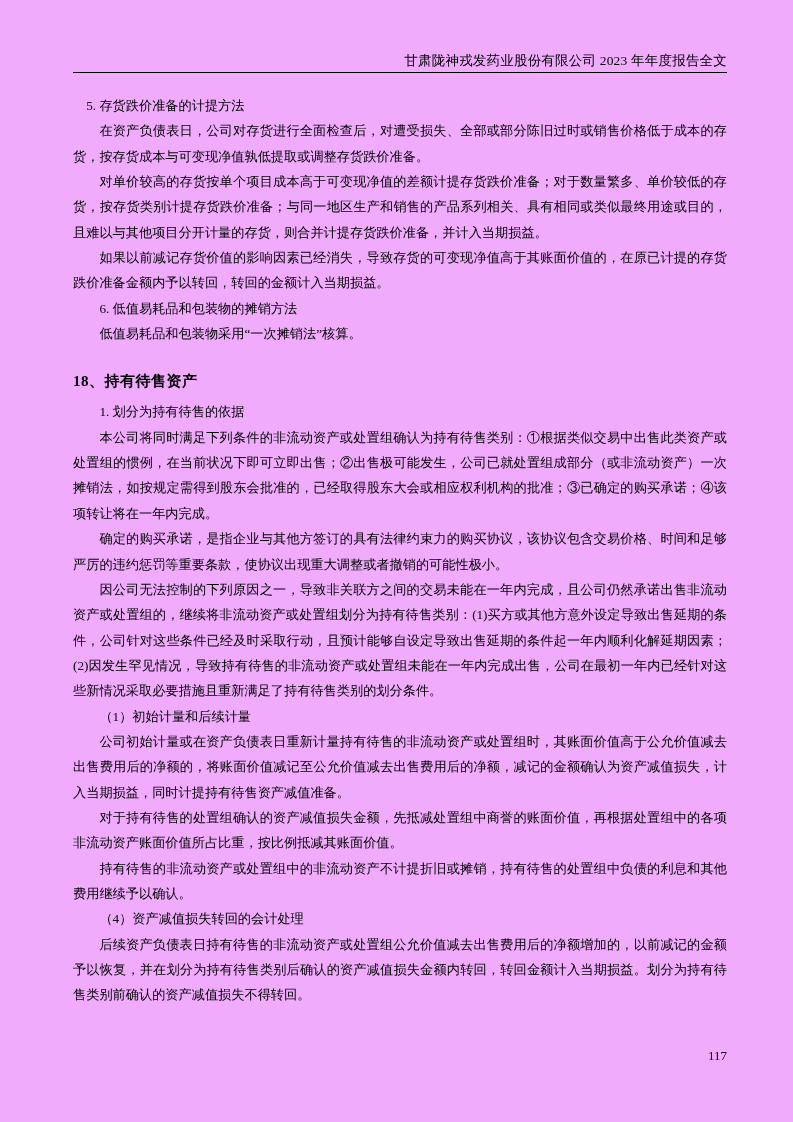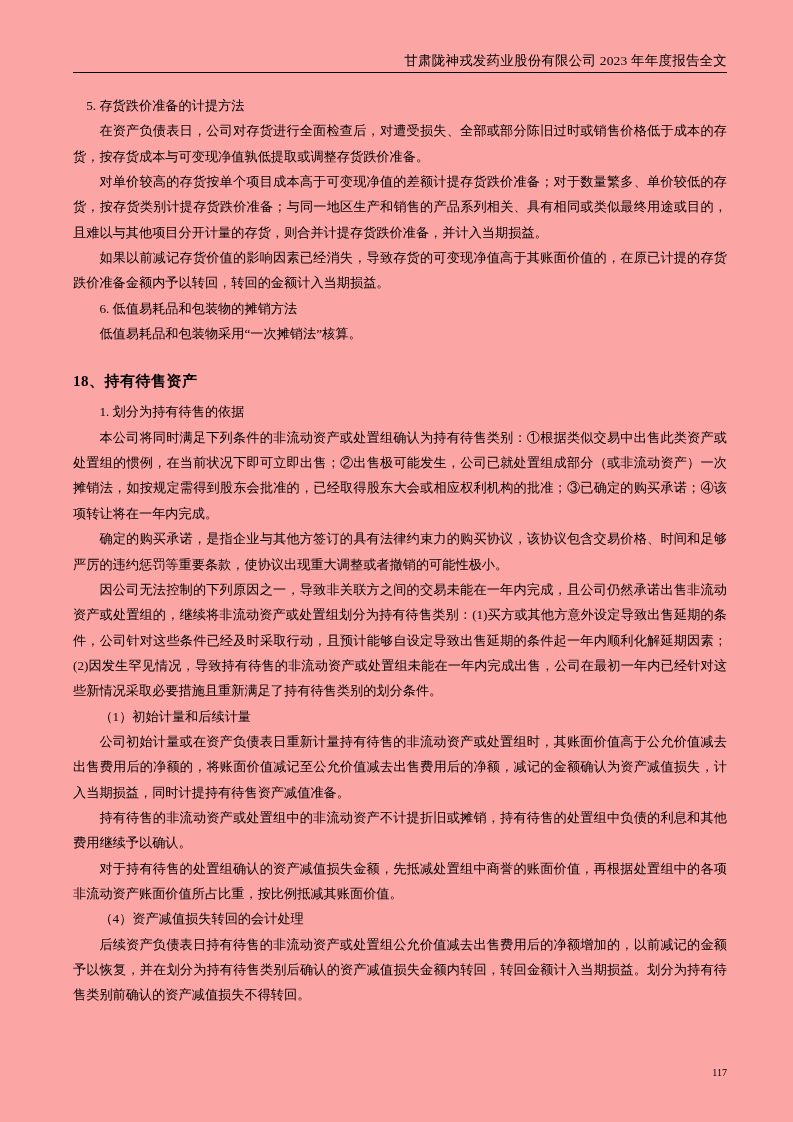--- a/index.html
+++ b/index.html
@@ -6,21 +6,21 @@
     margin: 0;
     padding: 0;
     background: #d9d9d9;
   }
   body {
     font-family: "Liberation Serif", "DejaVu Serif", serif;
   }
   .page {
     width: 793px;
     height: 1122px;
-    background: #fca5a5;
+    background: #f0abfc;
     margin: 0 auto;
     position: relative;
     box-sizing: border-box;
     overflow: hidden;
   }
   .content {
     position: absolute;
     left: 73px;
     right: 66px;
     top: 52px;
@@ -56,22 +56,22 @@
   h2.section {
     font-size: 15px;
     font-weight: bold;
     margin: 22px 0 4px 0;
     line-height: 1.8;
     letter-spacing: 0.5px;
   }
   .page-number {
     position: absolute;
     right: 66px;
-    bottom: 44px;
-    font-size: 10px;
+    bottom: 58px;
+    font-size: 13px;
     color: #000;
   }
 </style>
 </head>
 <body>
 
 <div class="page">
 
   <div class="content">
 
@@ -87,22 +87,22 @@
         <p class="ind">如果以前减记存货价值的影响因素已经消失，导致存货的可变现净值高于其账面价值的，在原已计提的存货跌价准备金额内予以转回，转回的金额计入当期损益。</p>
         <p class="ind">6. 低值易耗品和包装物的摊销方法</p>
         <p class="ind">低值易耗品和包装物采用“一次摊销法”核算。</p>
         <h2 class="section">18、持有待售资产</h2>
         <p class="ind">1. 划分为持有待售的依据</p>
         <p class="ind">本公司将同时满足下列条件的非流动资产或处置组确认为持有待售类别：①根据类似交易中出售此类资产或处置组的惯例，在当前状况下即可立即出售；②出售极可能发生，公司已就处置组成部分（或非流动资产）一次摊销法，如按规定需得到股东会批准的，已经取得股东大会或相应权利机构的批准；③已确定的购买承诺；④该项转让将在一年内完成。</p>
         <p class="ind">确定的购买承诺，是指企业与其他方签订的具有法律约束力的购买协议，该协议包含交易价格、时间和足够严厉的违约惩罚等重要条款，使协议出现重大调整或者撤销的可能性极小。</p>
         <p class="ind">因公司无法控制的下列原因之一，导致非关联方之间的交易未能在一年内完成，且公司仍然承诺出售非流动资产或处置组的，继续将非流动资产或处置组划分为持有待售类别：(1)买方或其他方意外设定导致出售延期的条件，公司针对这些条件已经及时采取行动，且预计能够自设定导致出售延期的条件起一年内顺利化解延期因素；(2)因发生罕见情况，导致持有待售的非流动资产或处置组未能在一年内完成出售，公司在最初一年内已经针对这些新情况采取必要措施且重新满足了持有待售类别的划分条件。</p>
         <p class="ind">（1）初始计量和后续计量</p>
         <p class="ind">公司初始计量或在资产负债表日重新计量持有待售的非流动资产或处置组时，其账面价值高于公允价值减去出售费用后的净额的，将账面价值减记至公允价值减去出售费用后的净额，减记的金额确认为资产减值损失，计入当期损益，同时计提持有待售资产减值准备。</p>
+        <p class="ind">对于持有待售的处置组确认的资产减值损失金额，先抵减处置组中商誉的账面价值，再根据处置组中的各项非流动资产账面价值所占比重，按比例抵减其账面价值。</p>
         <p class="ind">持有待售的非流动资产或处置组中的非流动资产不计提折旧或摊销，持有待售的处置组中负债的利息和其他费用继续予以确认。</p>
-        <p class="ind">对于持有待售的处置组确认的资产减值损失金额，先抵减处置组中商誉的账面价值，再根据处置组中的各项非流动资产账面价值所占比重，按比例抵减其账面价值。</p>
         <p class="ind">（4）资产减值损失转回的会计处理</p>
         <p class="ind">后续资产负债表日持有待售的非流动资产或处置组公允价值减去出售费用后的净额增加的，以前减记的金额予以恢复，并在划分为持有待售类别后确认的资产减值损失金额内转回，转回金额计入当期损益。划分为持有待售类别前确认的资产减值损失不得转回。</p>
       </div>
 
   </div>
 
   <div class="page-number">117</div>
 
 </div>
 

